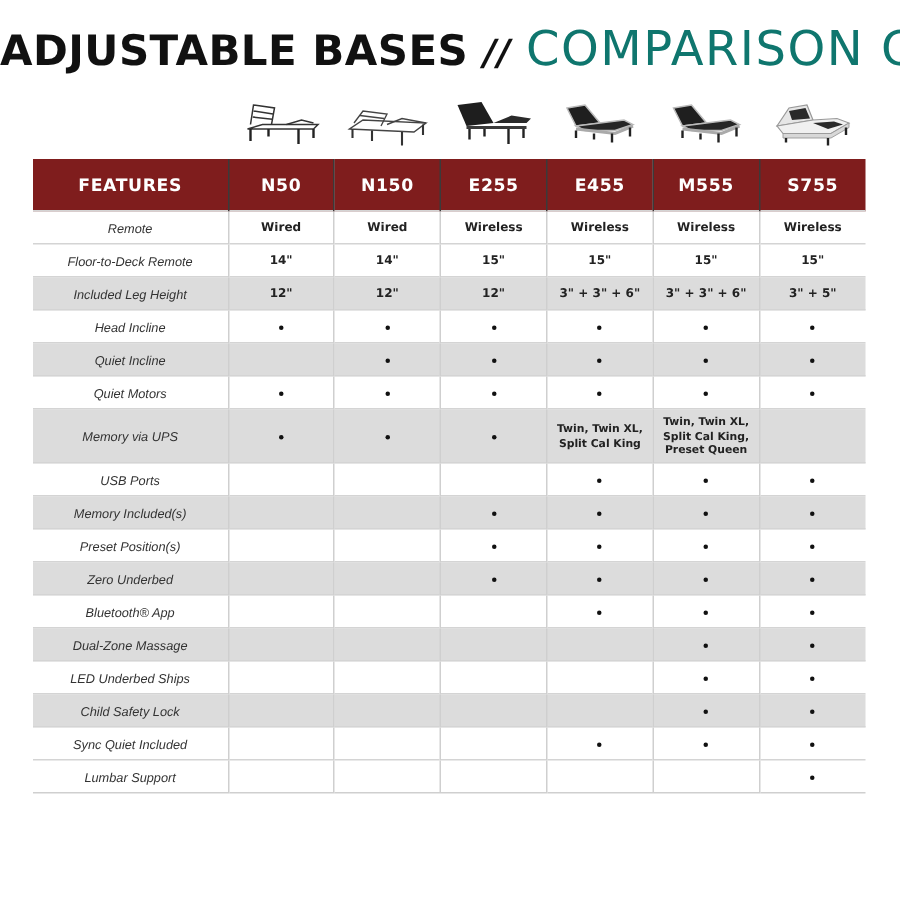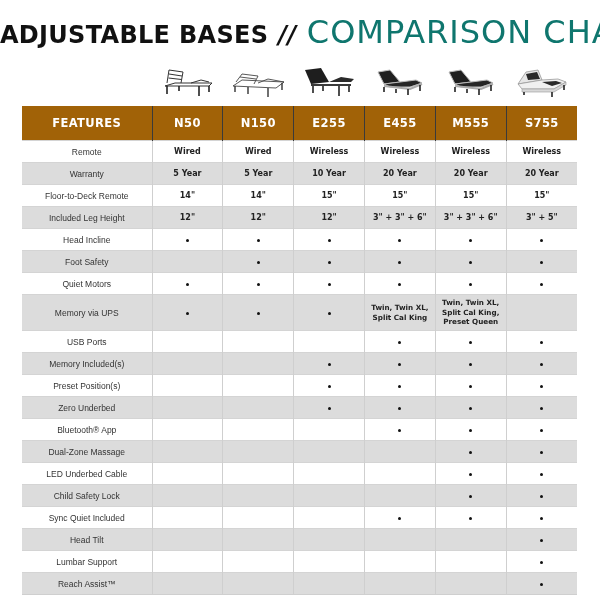--- a/index.html
+++ b/index.html
@@ -20,21 +20,21 @@
       left: 0;
       width: 600px;
       top: 14px;
       height: 36px;
       text-align: center;
       font-size: 26px;
       letter-spacing: 0.5px;
       line-height: 36px;
       white-space: nowrap;
     }
-    .title .bold { font-weight: 700; color: #111; font-family: "DejaVu Sans", sans-serif; font-size: 24px; letter-spacing: 0.3px; }
+    .title .bold { font-weight: 700; color: #111; font-family: "DejaVu Sans", sans-serif; font-size: 28px; letter-spacing: 0.3px; }
     .title .sep { font-weight: 700; color: #111; margin: 0 10px; font-family: "DejaVu Sans", sans-serif; font-size: 24px; font-style: italic; }
     .title .light { font-weight: 400; color: #0f766e; font-family: "DejaVu Sans", sans-serif; font-size: 32px; letter-spacing: 1px; }
 
     .images {
       position: absolute;
       left: 152px;
       top: 60px;
       width: 425px;
       height: 44px;
       display: flex;
@@ -52,21 +52,21 @@
       position: absolute;
       left: 22px;
       top: 106px;
       width: 555px;
       border-collapse: collapse;
       table-layout: fixed;
     }
     table.cmp col.feat { width: 130px; }
     table.cmp col.model { width: 70.83px; }
     table.cmp th {
-      background: #a16207;
+      background: #7f1d1d;
       color: #fff;
       font-family: "DejaVu Sans", sans-serif;
       font-weight: 700;
       font-size: 11.5px;
       height: 34px;
       padding: 0;
       text-align: center;
       border-left: 1px solid #3a3a3a;
       letter-spacing: 0.4px;
     }
@@ -78,20 +78,21 @@
       font-size: 8.5px;
       color: #222;
       border-left: 1px solid #cfcfcf;
       border-top: 1px solid #d4d4d4;
       line-height: 10px;
     }
     table.cmp td.feat {
       color: #333;
       font-size: 8.5px;
       border-left: none;
+      font-style: italic;
     }
     table.cmp td.val { font-weight: 600; font-family: "DejaVu Sans", sans-serif; font-size: 8px; }
     table.cmp td.multi { font-size: 7.2px; font-weight: 600; font-family: "DejaVu Sans", sans-serif; line-height: 9.5px; }
     table.cmp tr.odd td { background: #ffffff; }
     table.cmp tr.even td { background: #dcdcdc; }
     table.cmp tr.tall td { height: 35px; }
     table.cmp tr:last-child td { border-bottom: 1px solid #cfcfcf; }
     .dot {
       display: inline-block;
       width: 3px;
@@ -226,29 +227,20 @@
   <tbody id="tbody">
       <tr class="odd">
         <td class="feat">Remote</td>
         <td class="val">Wired</td>
         <td class="val">Wired</td>
         <td class="val">Wireless</td>
         <td class="val">Wireless</td>
         <td class="val">Wireless</td>
         <td class="val">Wireless</td>
       </tr>
-      <tr class="even">
-        <td class="feat">Warranty</td>
-        <td class="val">5 Year</td>
-        <td class="val">5 Year</td>
-        <td class="val">10 Year</td>
-        <td class="val">20 Year</td>
-        <td class="val">20 Year</td>
-        <td class="val">20 Year</td>
-      </tr>
       <tr class="odd">
         <td class="feat">Floor-to-Deck Remote</td>
         <td class="val">14"</td>
         <td class="val">14"</td>
         <td class="val">15"</td>
         <td class="val">15"</td>
         <td class="val">15"</td>
         <td class="val">15"</td>
       </tr>
       <tr class="even">
@@ -263,21 +255,21 @@
       <tr class="odd">
         <td class="feat">Head Incline</td>
         <td><span class="dot"></span></td>
         <td><span class="dot"></span></td>
         <td><span class="dot"></span></td>
         <td><span class="dot"></span></td>
         <td><span class="dot"></span></td>
         <td><span class="dot"></span></td>
       </tr>
       <tr class="even">
-        <td class="feat">Foot Safety</td>
+        <td class="feat">Quiet Incline</td>
         <td></td>
         <td><span class="dot"></span></td>
         <td><span class="dot"></span></td>
         <td><span class="dot"></span></td>
         <td><span class="dot"></span></td>
         <td><span class="dot"></span></td>
       </tr>
       <tr class="odd">
         <td class="feat">Quiet Motors</td>
         <td><span class="dot"></span></td>
@@ -351,21 +343,21 @@
       <tr class="even">
         <td class="feat">Dual-Zone Massage</td>
         <td></td>
         <td></td>
         <td></td>
         <td></td>
         <td><span class="dot"></span></td>
         <td><span class="dot"></span></td>
       </tr>
       <tr class="odd">
-        <td class="feat">LED Underbed Cable</td>
+        <td class="feat">LED Underbed Ships</td>
         <td></td>
         <td></td>
         <td></td>
         <td></td>
         <td><span class="dot"></span></td>
         <td><span class="dot"></span></td>
       </tr>
       <tr class="even">
         <td class="feat">Child Safety Lock</td>
         <td></td>
@@ -377,40 +369,22 @@
       </tr>
       <tr class="odd">
         <td class="feat">Sync Quiet Included</td>
         <td></td>
         <td></td>
         <td></td>
         <td><span class="dot"></span></td>
         <td><span class="dot"></span></td>
         <td><span class="dot"></span></td>
       </tr>
-      <tr class="even">
-        <td class="feat">Head Tilt</td>
-        <td></td>
-        <td></td>
-        <td></td>
-        <td></td>
-        <td></td>
-        <td><span class="dot"></span></td>
-      </tr>
       <tr class="odd">
         <td class="feat">Lumbar Support</td>
-        <td></td>
-        <td></td>
-        <td></td>
-        <td></td>
-        <td></td>
-        <td><span class="dot"></span></td>
-      </tr>
-      <tr class="even">
-        <td class="feat">Reach Assist™</td>
         <td></td>
         <td></td>
         <td></td>
         <td></td>
         <td></td>
         <td><span class="dot"></span></td>
       </tr>
     </tbody>
 </table>
 

